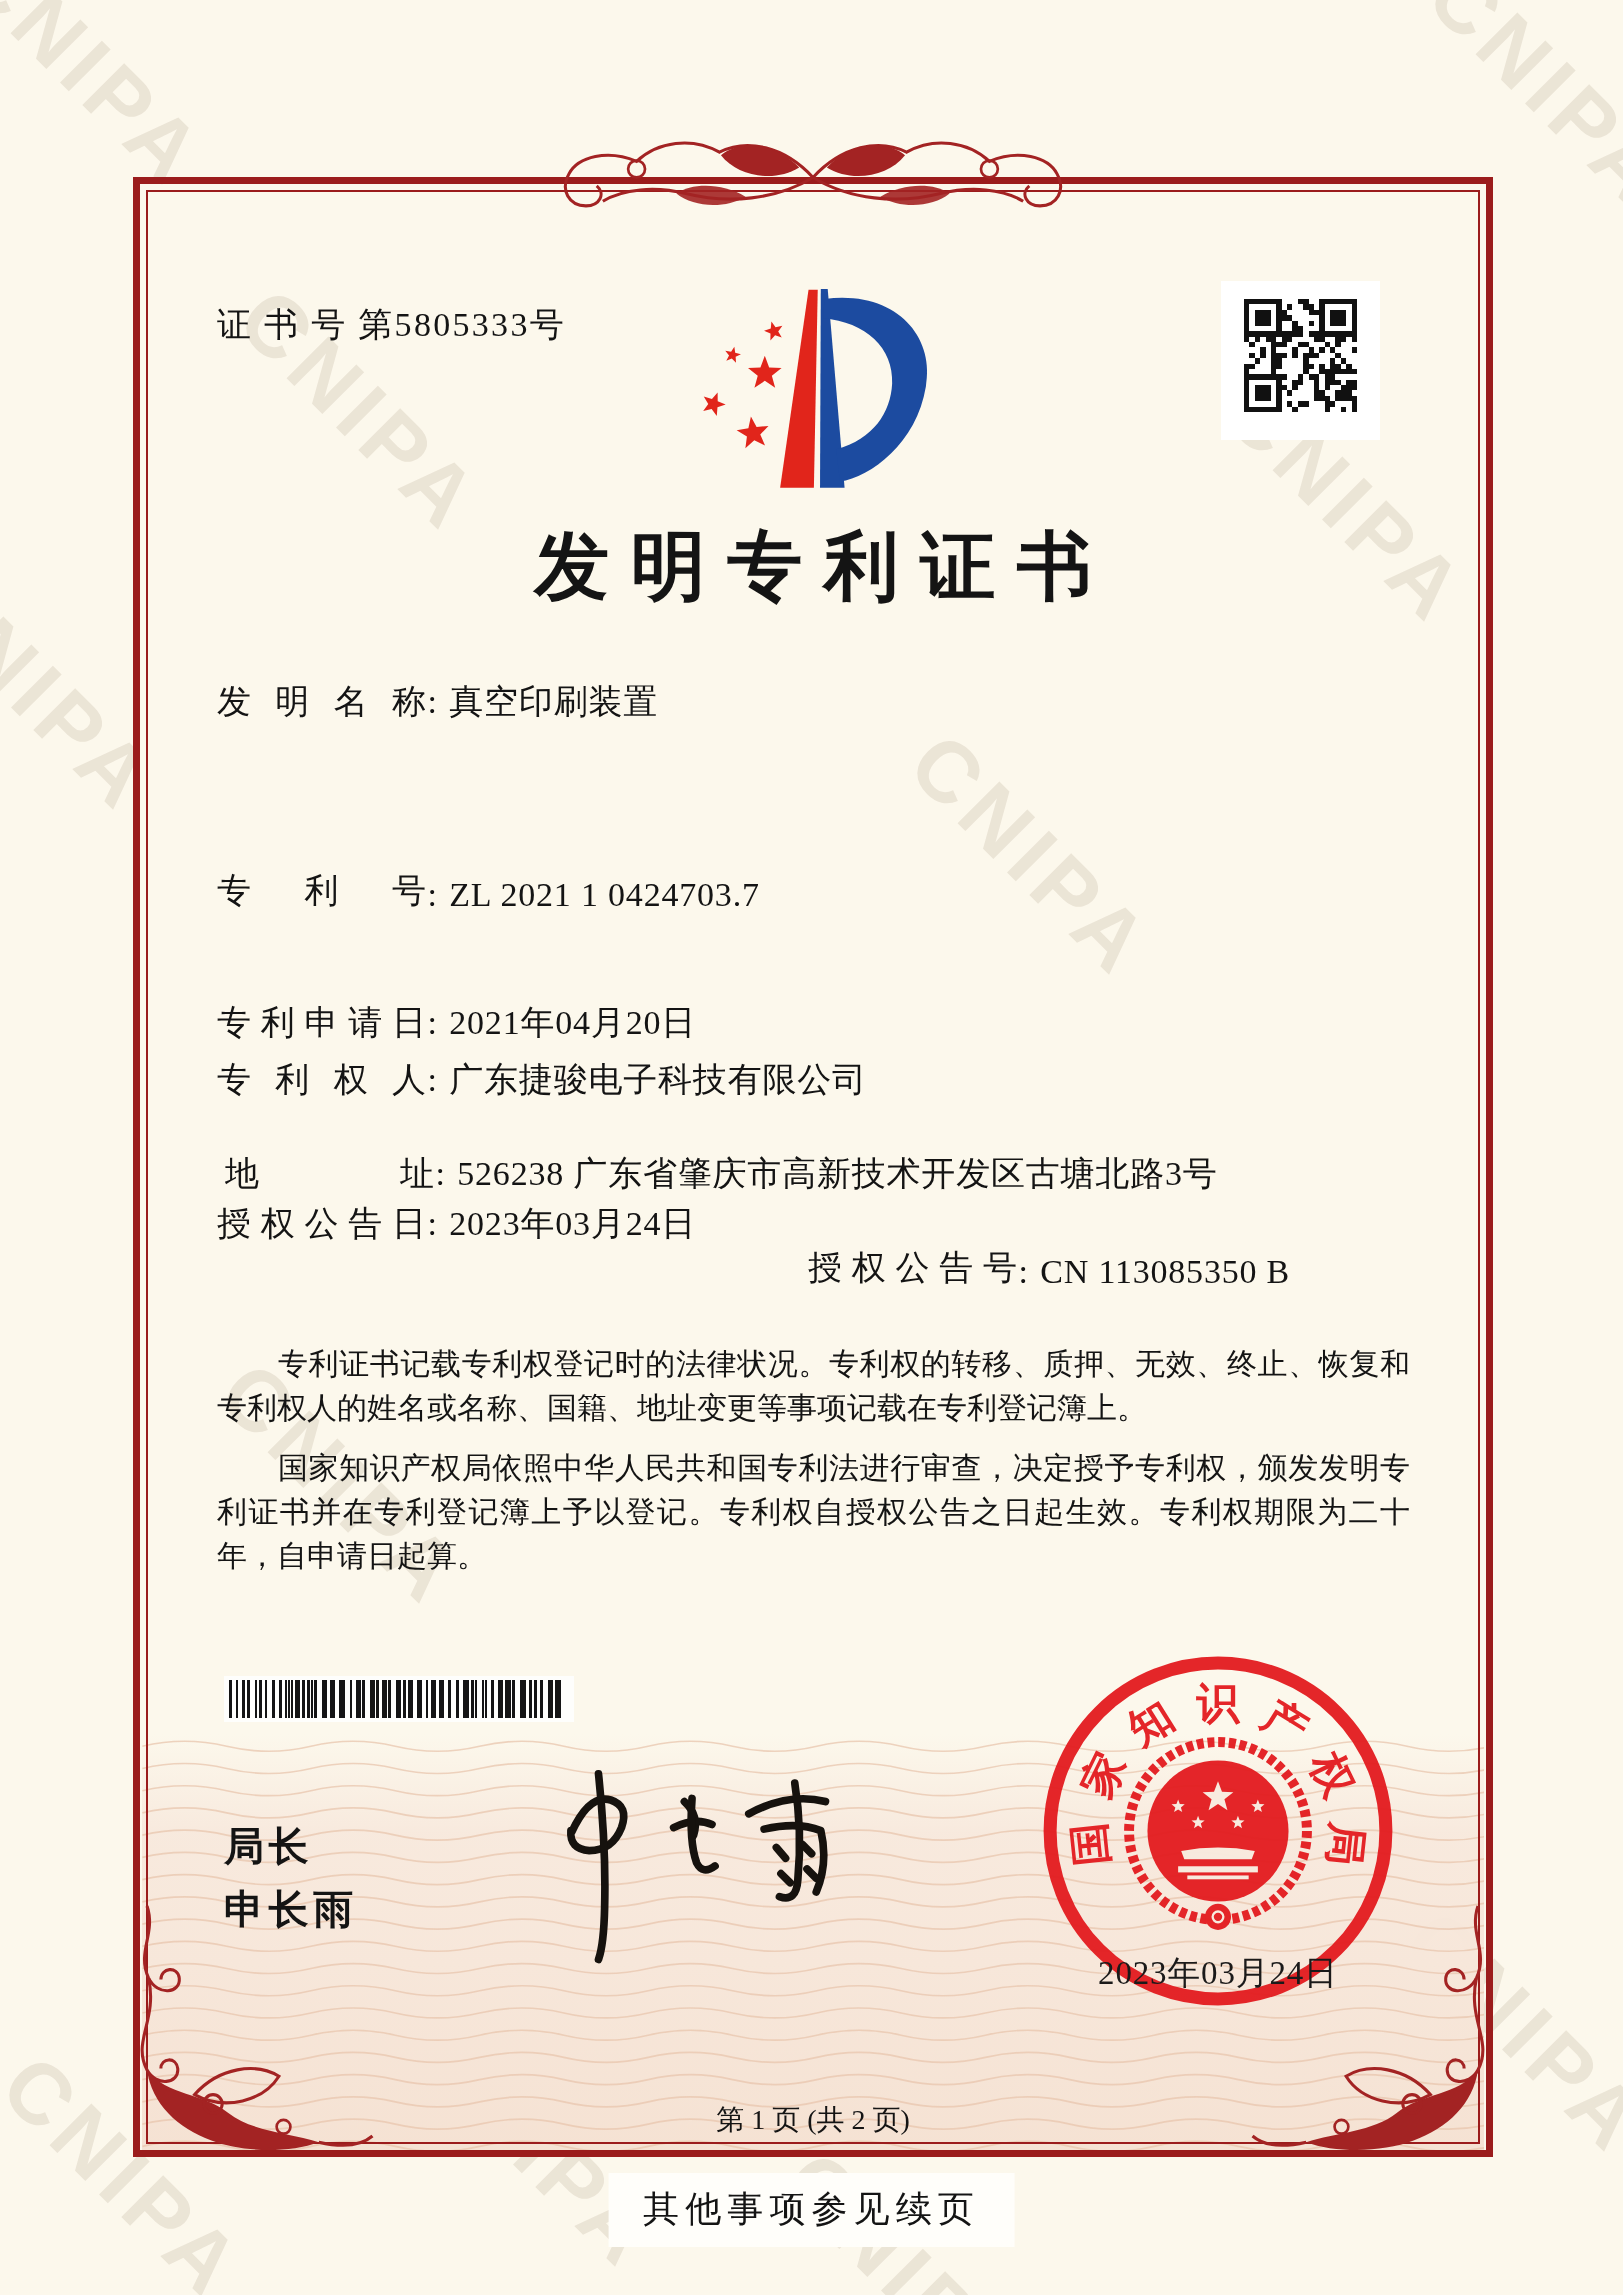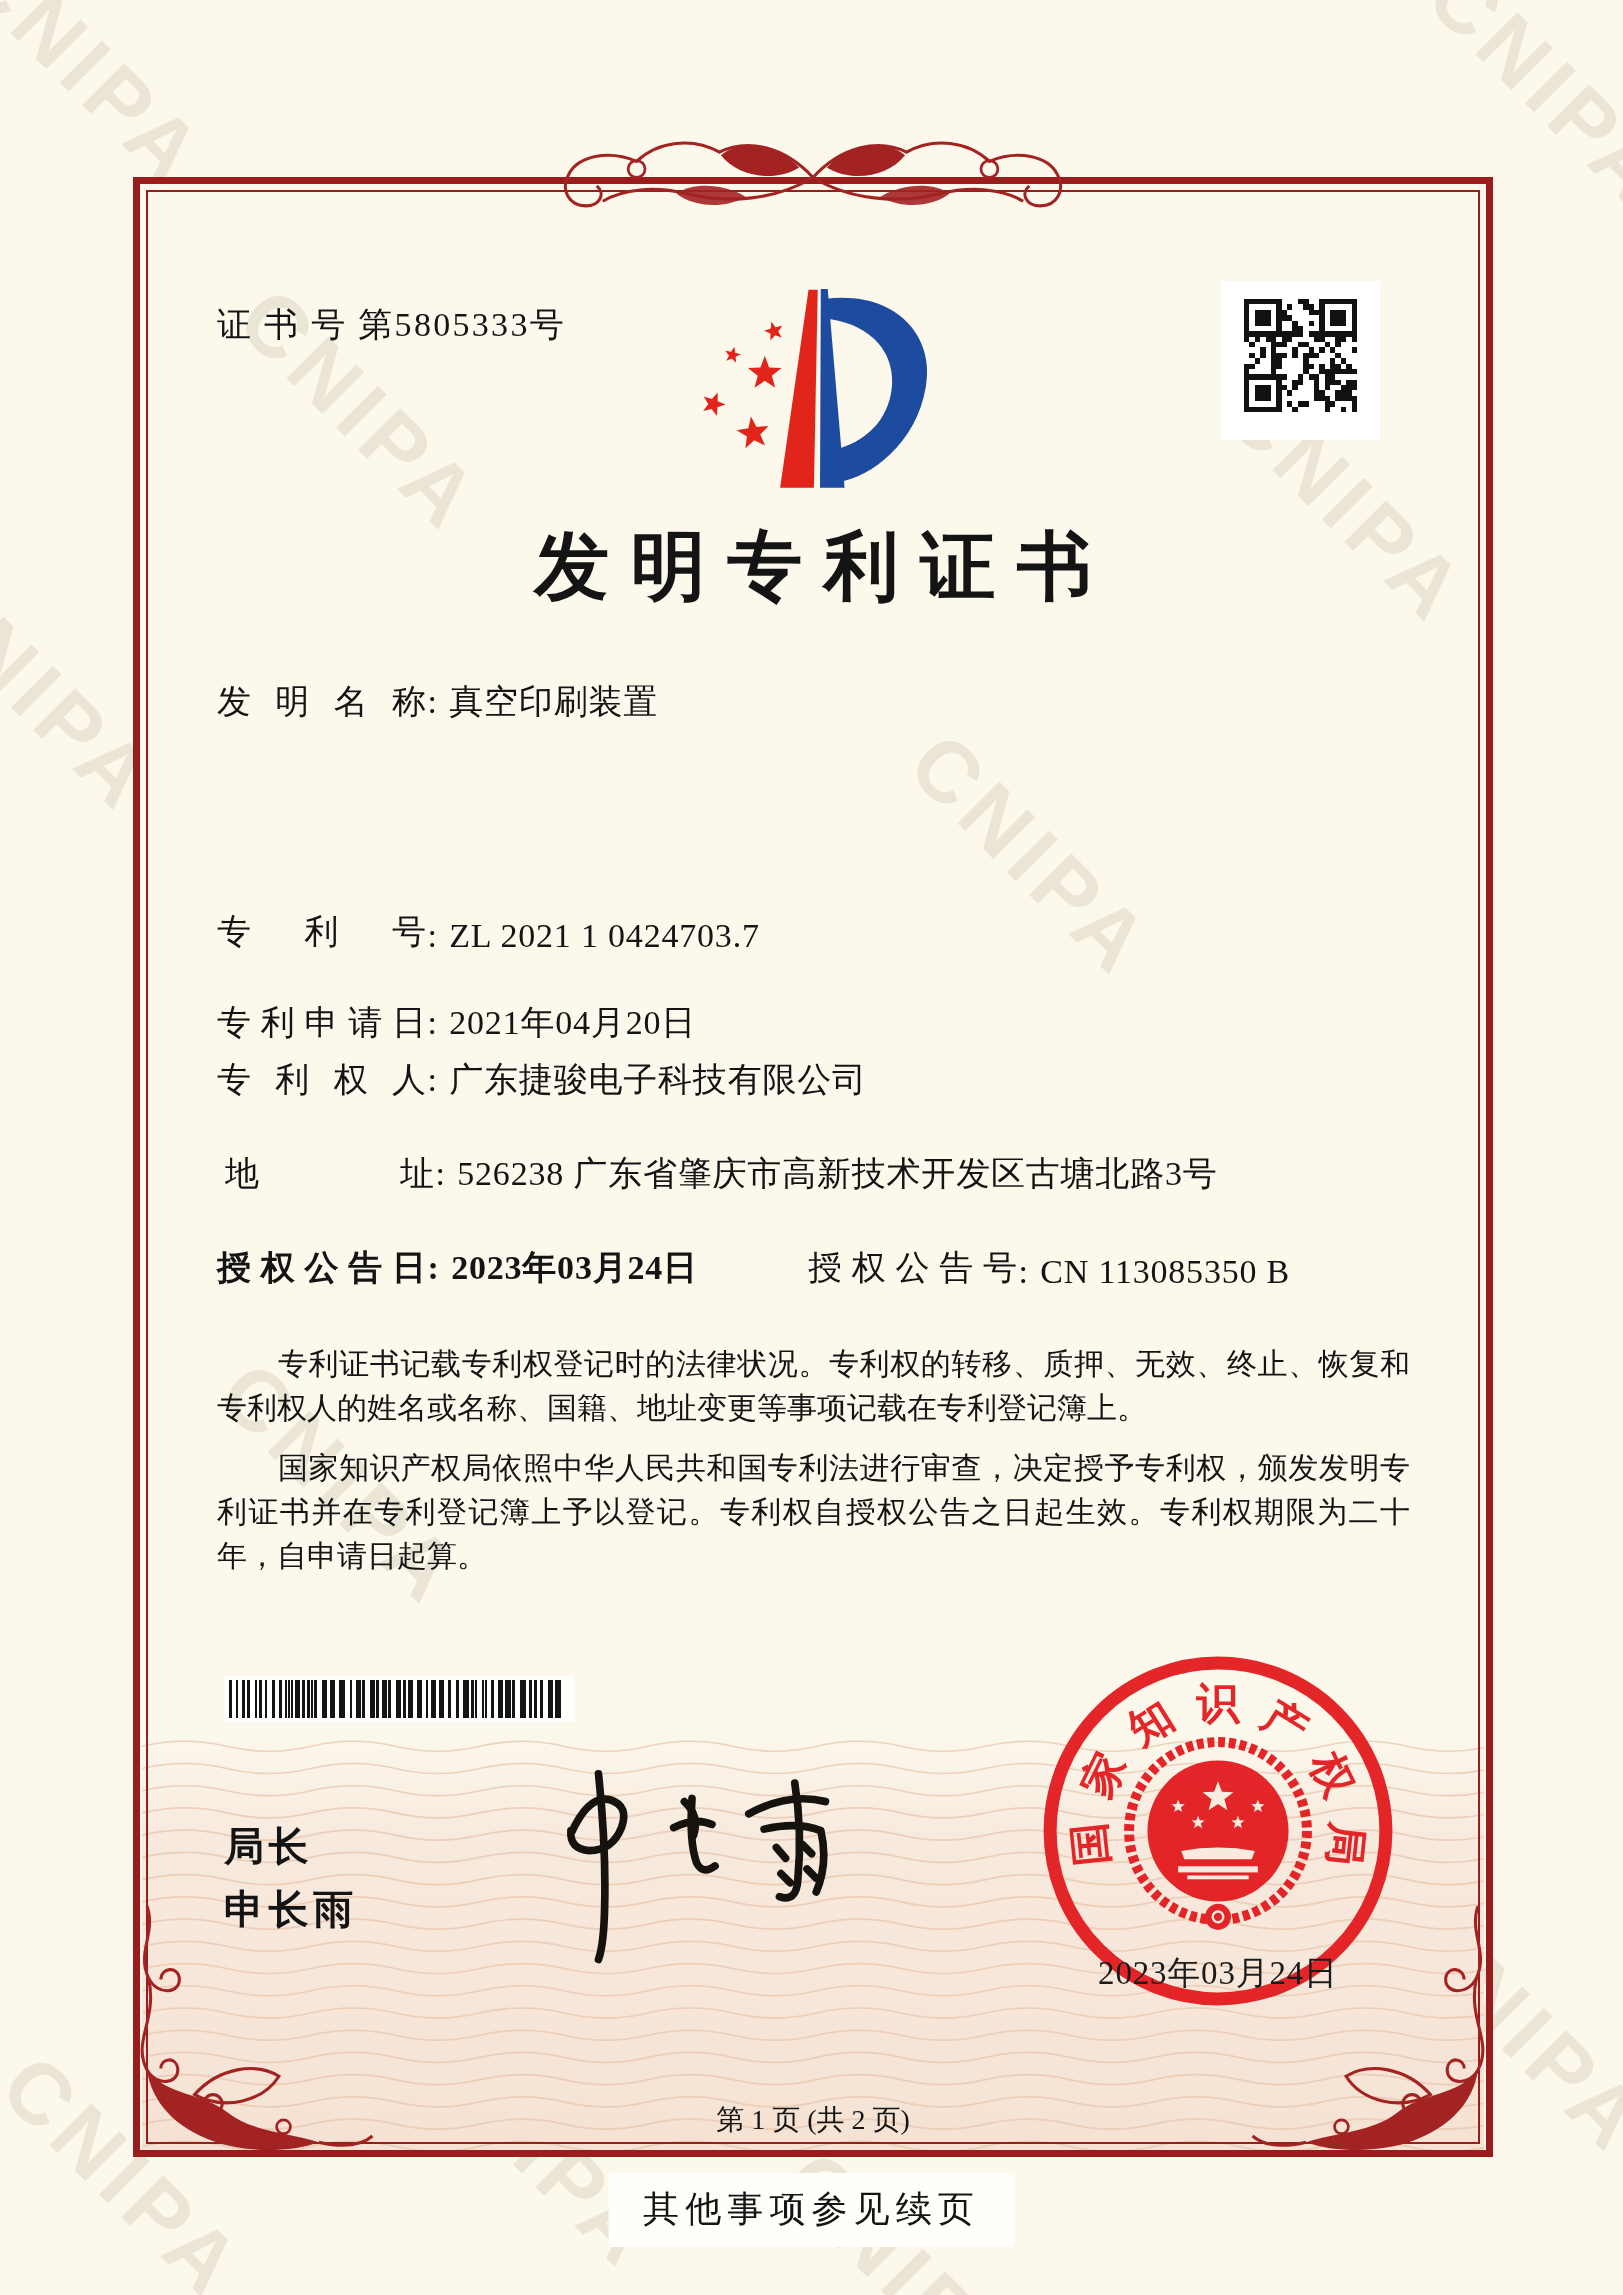--- a/index.html
+++ b/index.html
@@ -289,33 +289,33 @@
         <rect x="1" y="15" width="5" height="5" fill="#fff"></rect>
         <rect x="2" y="16" width="3" height="3" fill="#111"></rect>
       </svg>
   </div>
 
   <div class="doc-title">发明专利证书</div>
 
   <div class="frow" style="top:679px;">
     <span class="flabel">发明名称</span><span class="fcolon">:</span><span class="fvalue">真空印刷装置</span>
   </div>
-  <div class="frow" style="top:868px;margin-top:41px;">
+  <div class="frow" style="top:868px;">
     <span class="flabel">专利号</span><span class="fcolon">:</span><span class="fvalue">ZL 2021 1 0424703.7</span>
   </div>
   <div class="frow" style="top:1000px;">
     <span class="flabel">专利申请日</span><span class="fcolon">:</span><span class="fvalue">2021年04月20日</span>
   </div>
   <div class="frow" style="top:1057px;">
     <span class="flabel">专利权人</span><span class="fcolon">:</span><span class="fvalue">广东捷骏电子科技有限公司</span>
   </div>
   <div class="frow" style="top:1151px;margin-left:8px;">
     <span class="flabel">地址</span><span class="fcolon">:</span><span class="fvalue">526238 广东省肇庆市高新技术开发区古塘北路3号</span>
   </div>
-  <div class="frow" style="top:1245px;font-weight:bold;">
+  <div class="frow" style="top:1201px;">
     <span class="flabel">授权公告日</span><span class="fcolon">:</span><span class="fvalue">2023年03月24日</span>
   </div>
   <div class="frow frow2" style="top:1245px;">
     <span class="flabel">授权公告号</span><span class="fcolon">:</span><span class="fvalue">CN 113085350 B</span>
   </div>
 
   <div class="body-text">
     <p>专利证书记载专利权登记时的法律状况。专利权的转移、质押、无效、终止、恢复和专利权人的姓名或名称、国籍、地址变更等事项记载在专利登记簿上。</p>
     <p>国家知识产权局依照中华人民共和国专利法进行审查，决定授予专利权，颁发发明专利证书并在专利登记簿上予以登记。专利权自授权公告之日起生效。专利权期限为二十年，自申请日起算。</p>
   </div>

